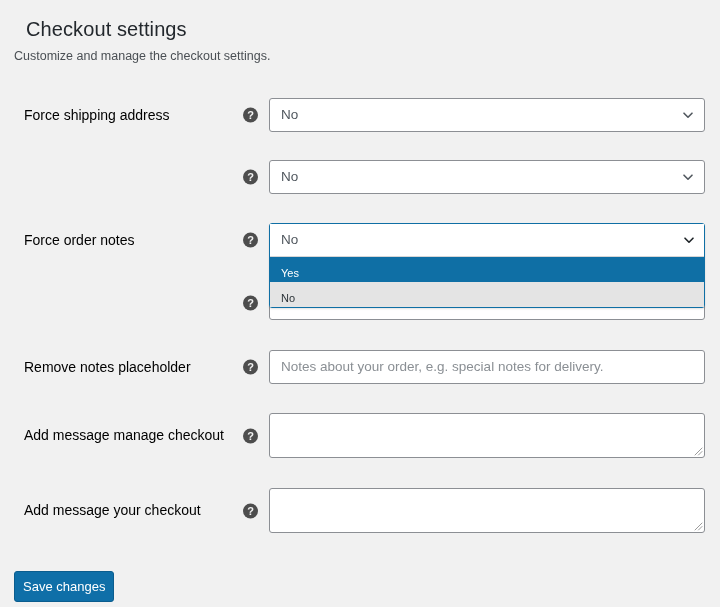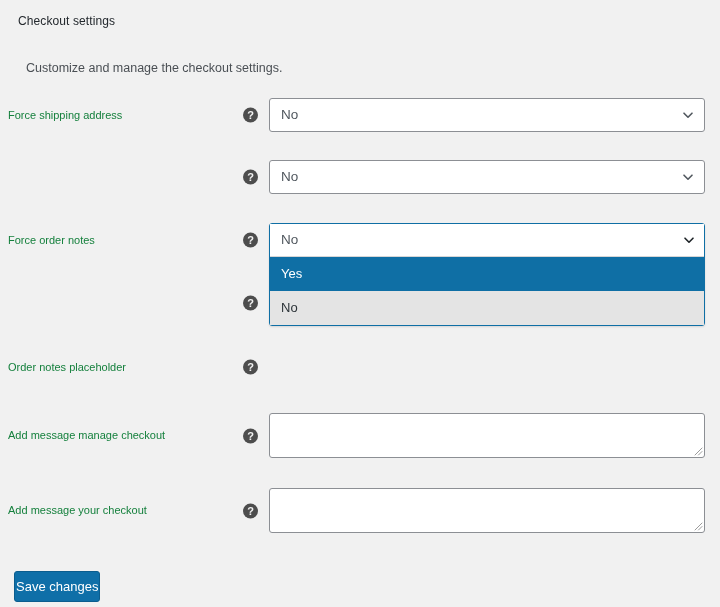--- a/index.html
+++ b/index.html
@@ -21,54 +21,54 @@
     width: 720px;
     height: 607px;
     box-sizing: border-box;
     padding: 0;
   }
 
   .page-title {
     position: absolute;
     left: 14px;
     top: 5px;
-    font-size: 12px;
+    font-size: 20px;
     font-weight: 400;
     color: #23282d;
     letter-spacing: 0.1px;
     line-height: 24px;
-    margin: 4px;
+    margin: 12px;
   }
 
   .page-subtitle {
     position: absolute;
     left: 14px;
     top: 48px;
     font-size: 12.5px;
     color: #4a4f54;
     line-height: 16px;
-    margin: 12px;
+    margin: 0;
   }
 
   .form-row {
     position: absolute;
     left: 0;
     width: 720px;
     height: 34px;
   }
 
   .row-label {
     position: absolute;
-    left: 8px;
+    left: 24px;
     top: 0;
     height: 34px;
     line-height: 34px;
-    font-size: 11px;
+    font-size: 14px;
     font-weight: 400;
-    color: #15803d;
+    color: #000000;
     white-space: nowrap;
   }
 
   .help-icon {
     position: absolute;
     left: 243px;
     top: 50%;
     transform: translateY(-50%);
     width: 15px;
     height: 15px;
@@ -179,41 +179,41 @@
 
   .combo-list {
     margin: 0;
     padding: 0;
     list-style: none;
     border-top: 1px solid #d6d6d6;
   }
 
   .combo-item {
     box-sizing: border-box;
-    height: 34px;
+    height: 25px;
     line-height: 33px;
-    font-size: 13px;
+    font-size: 11px;
     padding: 0 11px;
     color: #2c3338;
     background: #e4e4e4;
     cursor: default;
   }
 
   .combo-item.highlighted {
     background: #0f6fa5;
     color: #ffffff;
   }
 
   .save-button {
     position: absolute;
     left: 14px;
     top: 571px;
     box-sizing: border-box;
     height: 31px;
-    padding: 0 1px;
+    padding: 0 8px;
     background: #0f6fa8;
     border: 1px solid #0b5d8e;
     border-radius: 3px;
     color: #ffffff;
     font-size: 13px;
     font-family: "Liberation Sans", sans-serif;
     line-height: 29px;
     cursor: pointer;
     white-space: nowrap;
   }
@@ -263,22 +263,27 @@
   <div class="form-row" style="top:286px">
     <span class="help-icon">?</span>
     <div class="field-wrap">
       <div class="text-input">
         <span></span>
       </div>
     </div>
   </div>
 
   <div class="form-row" style="top:350px">
-    <div class="row-label">Order notes placeholder</div>
-    <span class="help-icon">?</span>
+    <div class="row-label">Remove notes placeholder</div>
+    <span class="help-icon">?</span>
+    <div class="field-wrap">
+      <div class="text-input">
+        <span class="ph">Notes about your order, e.g. special notes for delivery.</span>
+      </div>
+    </div>
   </div>
 
   <div class="form-row" style="top:413px;height:45px">
     <div class="row-label" style="height:45px;line-height:45px">Add message manage checkout</div>
     <span class="help-icon">?</span>
     <div class="field-wrap">
       <div class="textarea-box">
         <span class="resize-grip">
           <svg viewBox="0 0 12 12" width="12" height="12">
             <path d="M11 4 L4 11 M11 7.5 L7.5 11" stroke="#9a9a9a" stroke-width="1" fill="none" stroke-linecap="round"></path>

